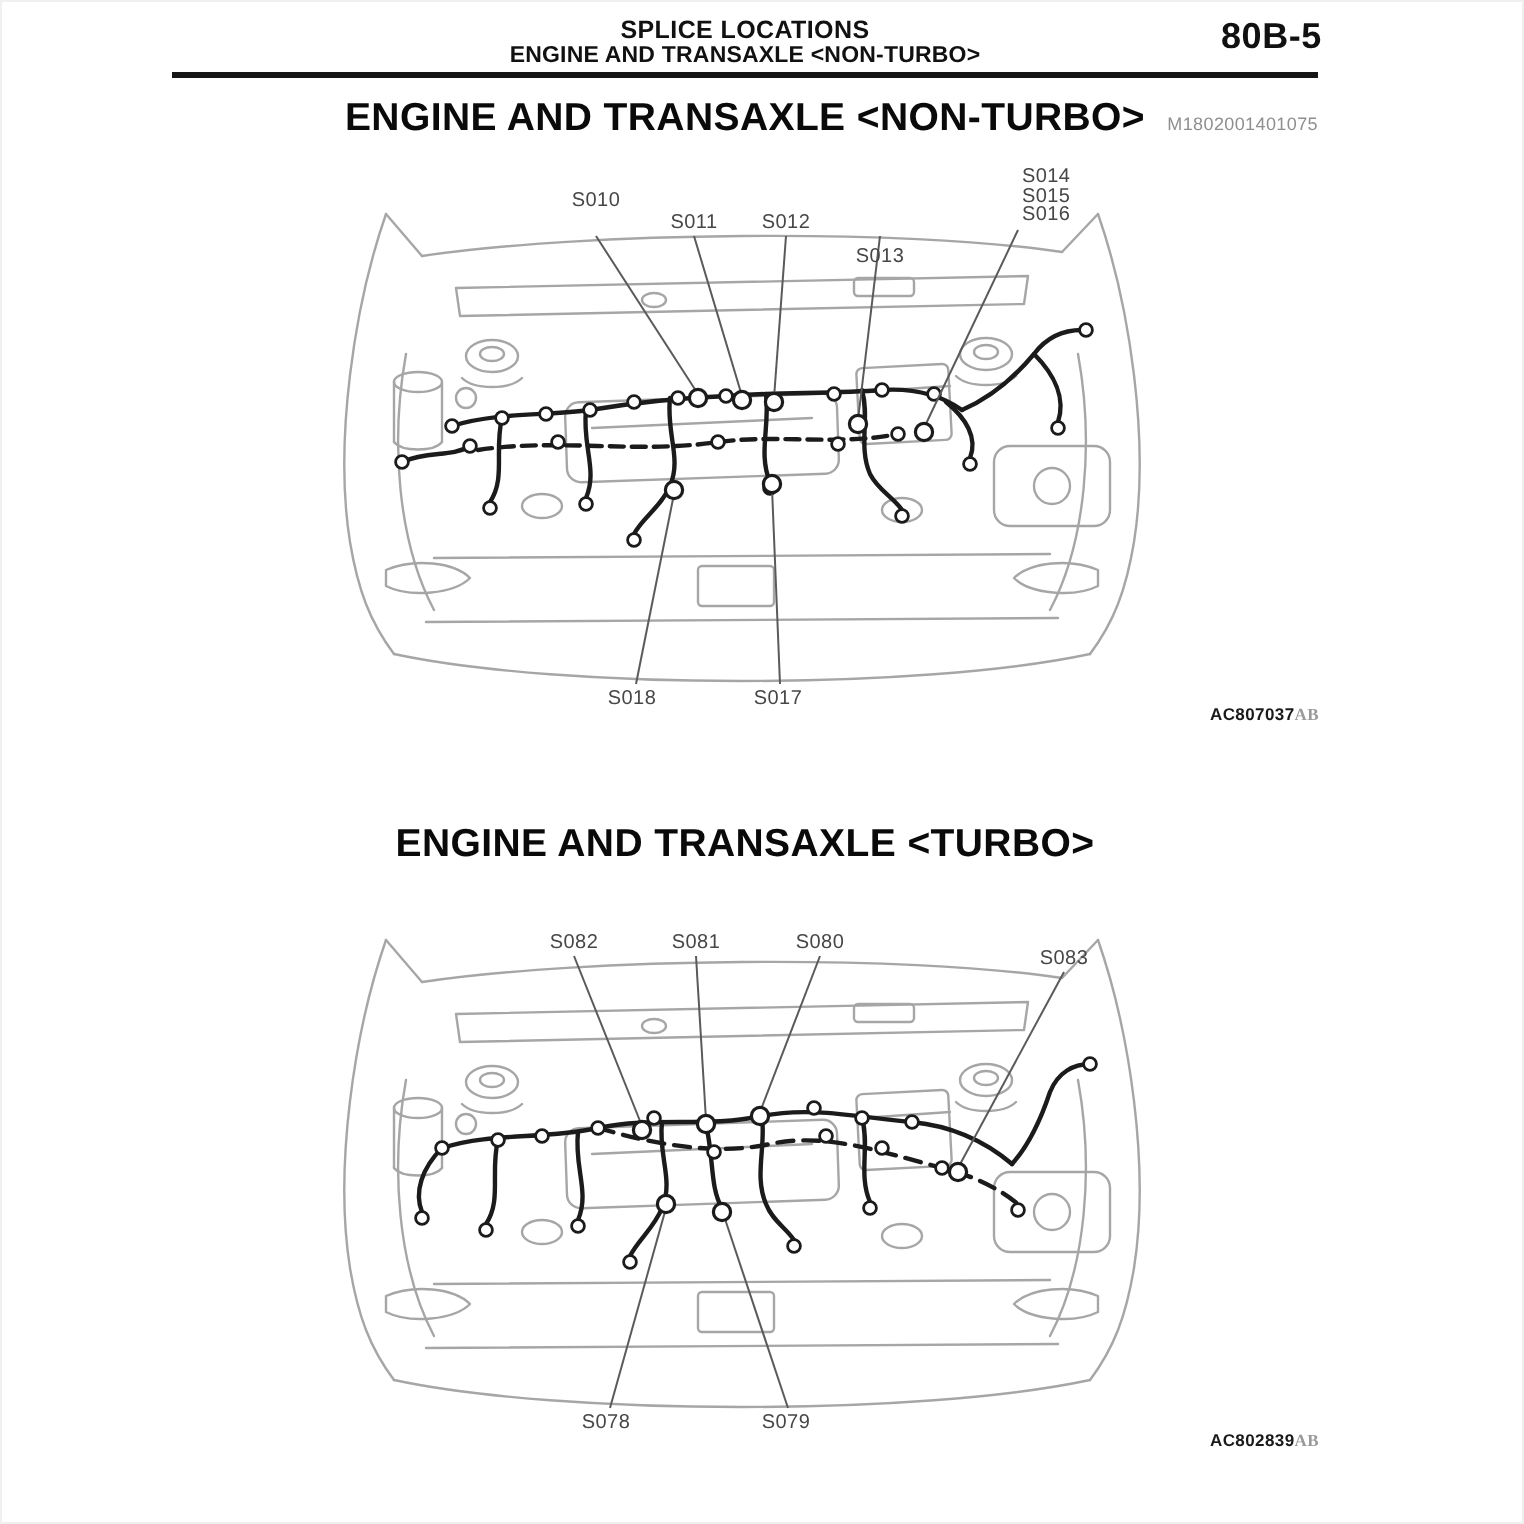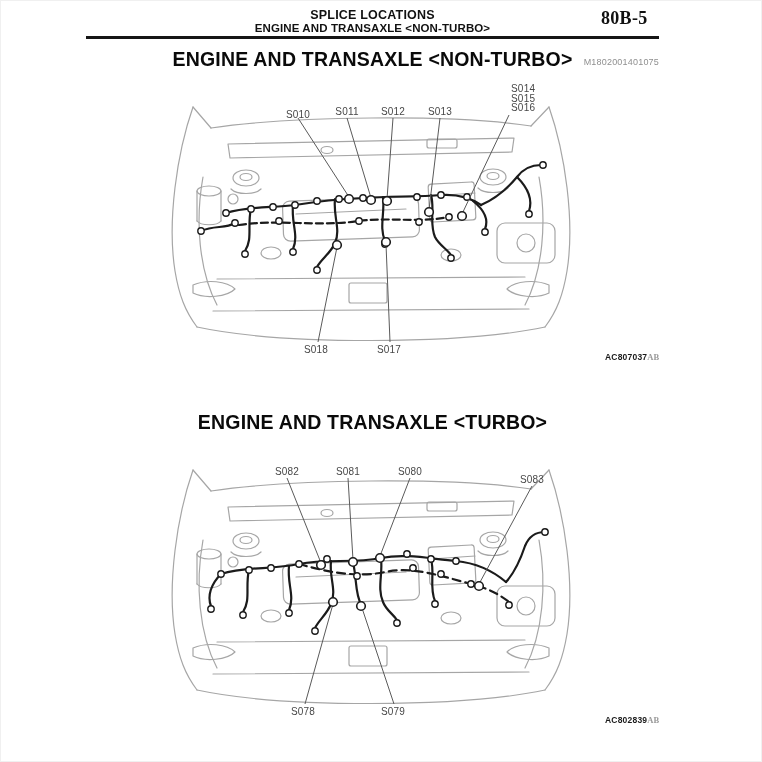--- a/index.html
+++ b/index.html
@@ -6,22 +6,22 @@
   body{
     width:762px;height:762px;background:#ffffff;position:relative;
     font-family:"Liberation Sans",sans-serif;color:#111;overflow:hidden;
   }
   .page{position:absolute;inset:0;border:1px solid #f0f0f0;box-sizing:border-box;}
 
   
   .hdr-center{position:absolute;left:85px;width:573px;text-align:center;font-weight:bold;}
   .hdr-line1{top:7px;font-size:12.5px;letter-spacing:.2px;}
   .hdr-line2{top:21px;font-size:11.5px;letter-spacing:.1px;}
-  .page-num{position:absolute;left:600px;top:7px;width:60px;text-align:left;
-            font-size:18px;font-weight:bold;letter-spacing:.3px;font-family:Liberation Serif, serif;}
+  .page-num{position:absolute;left:600px;top:7px;width:60px;text-align:right;
+            font-size:18px;font-weight:bold;letter-spacing:.3px;}
   .hdr-rule{position:absolute;left:85px;top:35px;width:573px;height:2.6px;background:#161616;}
 
   
   .fig-title{position:absolute;left:85px;width:573px;text-align:center;
              font-size:19.5px;font-weight:bold;letter-spacing:.2px;color:#0a0a0a;}
   .doc-code{position:absolute;left:85px;width:573px;text-align:right;
             font-size:9px;color:#8f8f8f;letter-spacing:.2px;}
 
   
   .diagram{position:absolute;left:130px;width:600px;height:292px;}
@@ -153,24 +153,24 @@
         <circle cx="218" cy="118" r="4.3"></circle>
           <circle cx="240" cy="119" r="4.3"></circle>
           <circle cx="256" cy="120" r="4.3"></circle>
         <circle cx="298" cy="131" r="4.3"></circle>
           <circle cx="331" cy="135" r="4.3"></circle>
         <circle cx="206" cy="164" r="4.3"></circle>
           <circle cx="255" cy="161" r="4.3"></circle>
       </g>
     </svg>
 
-    <div class="splice-label" style="left:167px;top:28px">S010</div>
+    <div class="splice-label" style="left:167px;top:14px">S010</div>
     <div class="splice-label" style="left:216px;top:25px">S011</div>
     <div class="splice-label" style="left:262px;top:25px">S012</div>
-    <div class="splice-label" style="left:309px;top:25px">S013</div>
+    <div class="splice-label" style="left:309px;top:42px">S013</div>
     <div class="splice-stack" style="left:380px;top:3px">
       <div>S014</div>
       <div>S015</div>
       <div>S016</div>
     </div>
     <div class="splice-label" style="left:185px;top:263px">S018</div>
     <div class="splice-label" style="left:258px;top:263px">S017</div>
 
     <div class="fig-code"><span>AC807037</span><span class="sfx">AB</span></div>
   </div>

